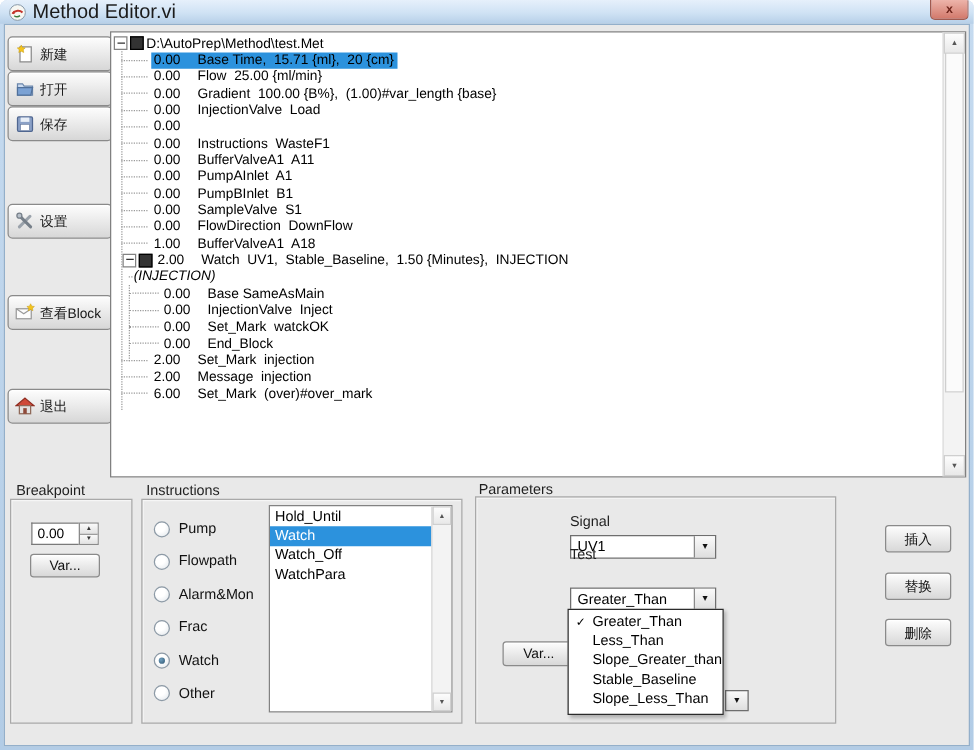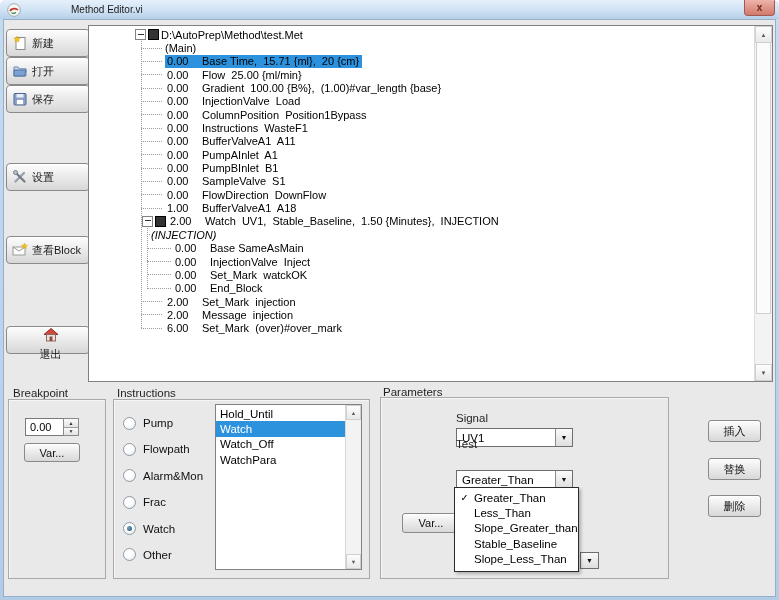--- a/index.html
+++ b/index.html
@@ -2,39 +2,39 @@
 <html><head>
 <meta charset="utf-8">
 <style>
   html,body{margin:0;padding:0;background:#fff;}
   .window{position:relative;width:779px;height:600px;background:linear-gradient(#c6dbf0,#b2cce6);
     border-radius:6px 6px 0 0;overflow:hidden;font-family:"Liberation Sans",sans-serif;
     -webkit-font-smoothing:antialiased;}
   .titlebar{position:absolute;left:0;top:0;right:0;height:19px;
     background:linear-gradient(#e6f0fb,#cfe2f4 55%,#b6cfe8);display:flex;align-items:center;}
   .app-icon{width:14px;height:14px;margin:0 5px 0 7px;flex:none;}
-  .title{font-size:10px;color:#1b1b1b;margin-left:45px;}
+  .title{font-size:16px;color:#1b1b1b;}
   .close-btn{position:absolute;right:4px;top:0;width:29px;height:15px;border-radius:0 0 4px 4px;
     background:linear-gradient(#eebbb1,#d68ype 50%,#cf7a6c);background:linear-gradient(#edb4aa,#d2796b);
     border:1px solid #a05a4f;border-top:none;display:flex;align-items:center;justify-content:center;
     color:#6e241a;font-size:10px;font-weight:bold;cursor:pointer;}
   .client{position:absolute;left:3px;top:19px;right:3px;bottom:3px;background:#e9e9e9;
     border:1px solid #93afca;}
 
   
   .sb-btn{position:absolute;left:6px;width:77px;height:26px;border:1px solid #8a8a8a;border-radius:4px;
     background:linear-gradient(#fdfdfd,#ececec 45%,#d7d7d7);display:flex;align-items:center;
     padding-left:5px;gap:4px;box-shadow:inset 0 1px 0 #fff;cursor:pointer;}
   .sb-icon{width:16px;height:16px;flex:none;}
   .sb-label{font-size:11px;color:#1a1a1a;white-space:nowrap;}
 
   
   .tree-panel{position:absolute;left:88px;top:25px;width:683px;height:355px;background:#fff;
     border:1px solid #808080;}
-  .tree-content{position:absolute;left:1px;top:1px;right:18px;bottom:1px;overflow:hidden;padding-top:1px;margin-left:44px;}
+  .tree-content{position:absolute;left:1px;top:1px;right:18px;bottom:1px;overflow:hidden;padding-top:1px;}
   .vline{position:absolute;width:0;border-left:1px dotted #9a9a9a;}
   .vl1{left:7px;top:14px;height:287px;}
   .vl2{left:13px;top:201px;height:61px;}
   .tree-row{position:relative;display:flex;align-items:center;height:13.35px;font-size:11px;color:#000;}
   .stub{height:0;border-top:1px dotted #9a9a9a;flex:none;}
   .r-root{padding-left:1px;}
   .r-l1,.r-lbl1{padding-left:7px;}
   .r-l1 .stub,.r-lbl1 .stub{width:21px;margin-right:3px;}
   .r-watch{padding-left:8px;}
   .r-l2{padding-left:13px;}
@@ -154,47 +154,41 @@
         <span class="sb-label">设置</span>
       </div>
       <div class="sb-btn" style="top: 236px;">
         <span class="sb-icon"><svg viewBox="0 0 16 16" width="16" height="16">
             <rect x="1" y="5" width="12" height="8" fill="#fcfcfc" stroke="#9a9a9a"></rect>
             <path d="M1 5l6 4 6-4" fill="none" stroke="#9a9a9a"></path>
             <path d="M12.5 1l.9 1.9 2.1.3-1.5 1.4.3 2-1.8-1-1.8 1 .3-2L9.5 3.2l2.1-.3z" fill="#f4c41c" stroke="#c79a10" stroke-width="0.4"></path>
           </svg></span>
         <span class="sb-label">查看Block</span>
       </div>
-      <div class="sb-btn" style="top: 326px; flex-direction: column;">
+      <div class="sb-btn" style="top: 311px;">
         <span class="sb-icon"><svg viewBox="0 0 16 16" width="16" height="16">
             <path d="M8 1.5l7 6H1z" fill="#cf4a3a" stroke="#8f2c20"></path>
             <rect x="3.5" y="7.5" width="9" height="6.5" fill="#e2e2e2" stroke="#8f6a5a"></rect>
             <rect x="6.6" y="9.5" width="2.8" height="4.5" fill="#8f4a3a"></rect>
           </svg></span>
         <span class="sb-label">退出</span>
       </div>
     </div>
 
   <div class="tree-panel">
     <div class="tree-content" id="tree">
       <div class="vline vl1"></div>
       <div class="vline vl2"></div>
     <div class="tree-row r-root">
           <span class="exp"></span>
           <span class="nicon"></span>
           <span class="selwrap">
             <span class="ttext">D:\AutoPrep\Method\test.Met</span>
           </span>
         </div>
-        <div class="tree-row r-lbl1">
-          <span class="stub"></span>
-          <span class="selwrap">
-            <span class="ttext">(Main)</span>
-          </span>
-        </div>
         <div class="tree-row r-l1">
           <span class="stub"></span>
           <span class="selwrap sel">
             <span class="ttime">0.00</span>
             <span class="ttext">Base Time,  15.71 {ml},  20 {cm}</span>
           </span>
         </div>
         <div class="tree-row r-l1">
           <span class="stub"></span>
           <span class="selwrap">
@@ -213,21 +207,20 @@
           <span class="stub"></span>
           <span class="selwrap">
             <span class="ttime">0.00</span>
             <span class="ttext">InjectionValve  Load</span>
           </span>
         </div>
         <div class="tree-row r-l1">
           <span class="stub"></span>
           <span class="selwrap">
             <span class="ttime">0.00</span>
-            <span class="ttext">ColumnPosition  Position1Bypass</span>
           </span>
         </div>
         <div class="tree-row r-l1">
           <span class="stub"></span>
           <span class="selwrap">
             <span class="ttime">0.00</span>
             <span class="ttext">Instructions  WasteF1</span>
           </span>
         </div>
         <div class="tree-row r-l1">

